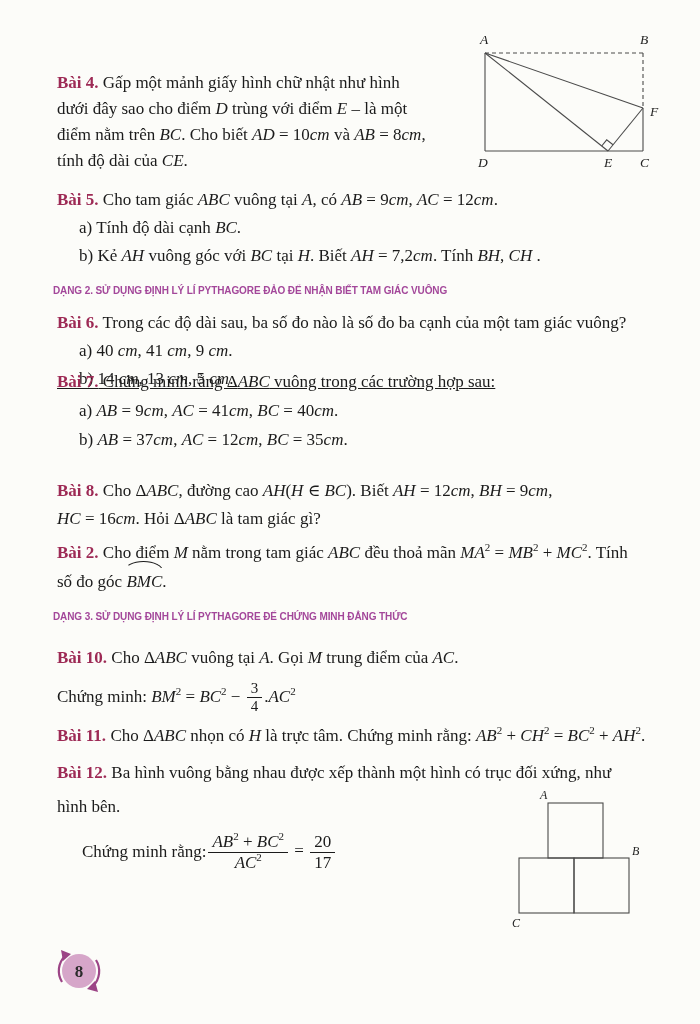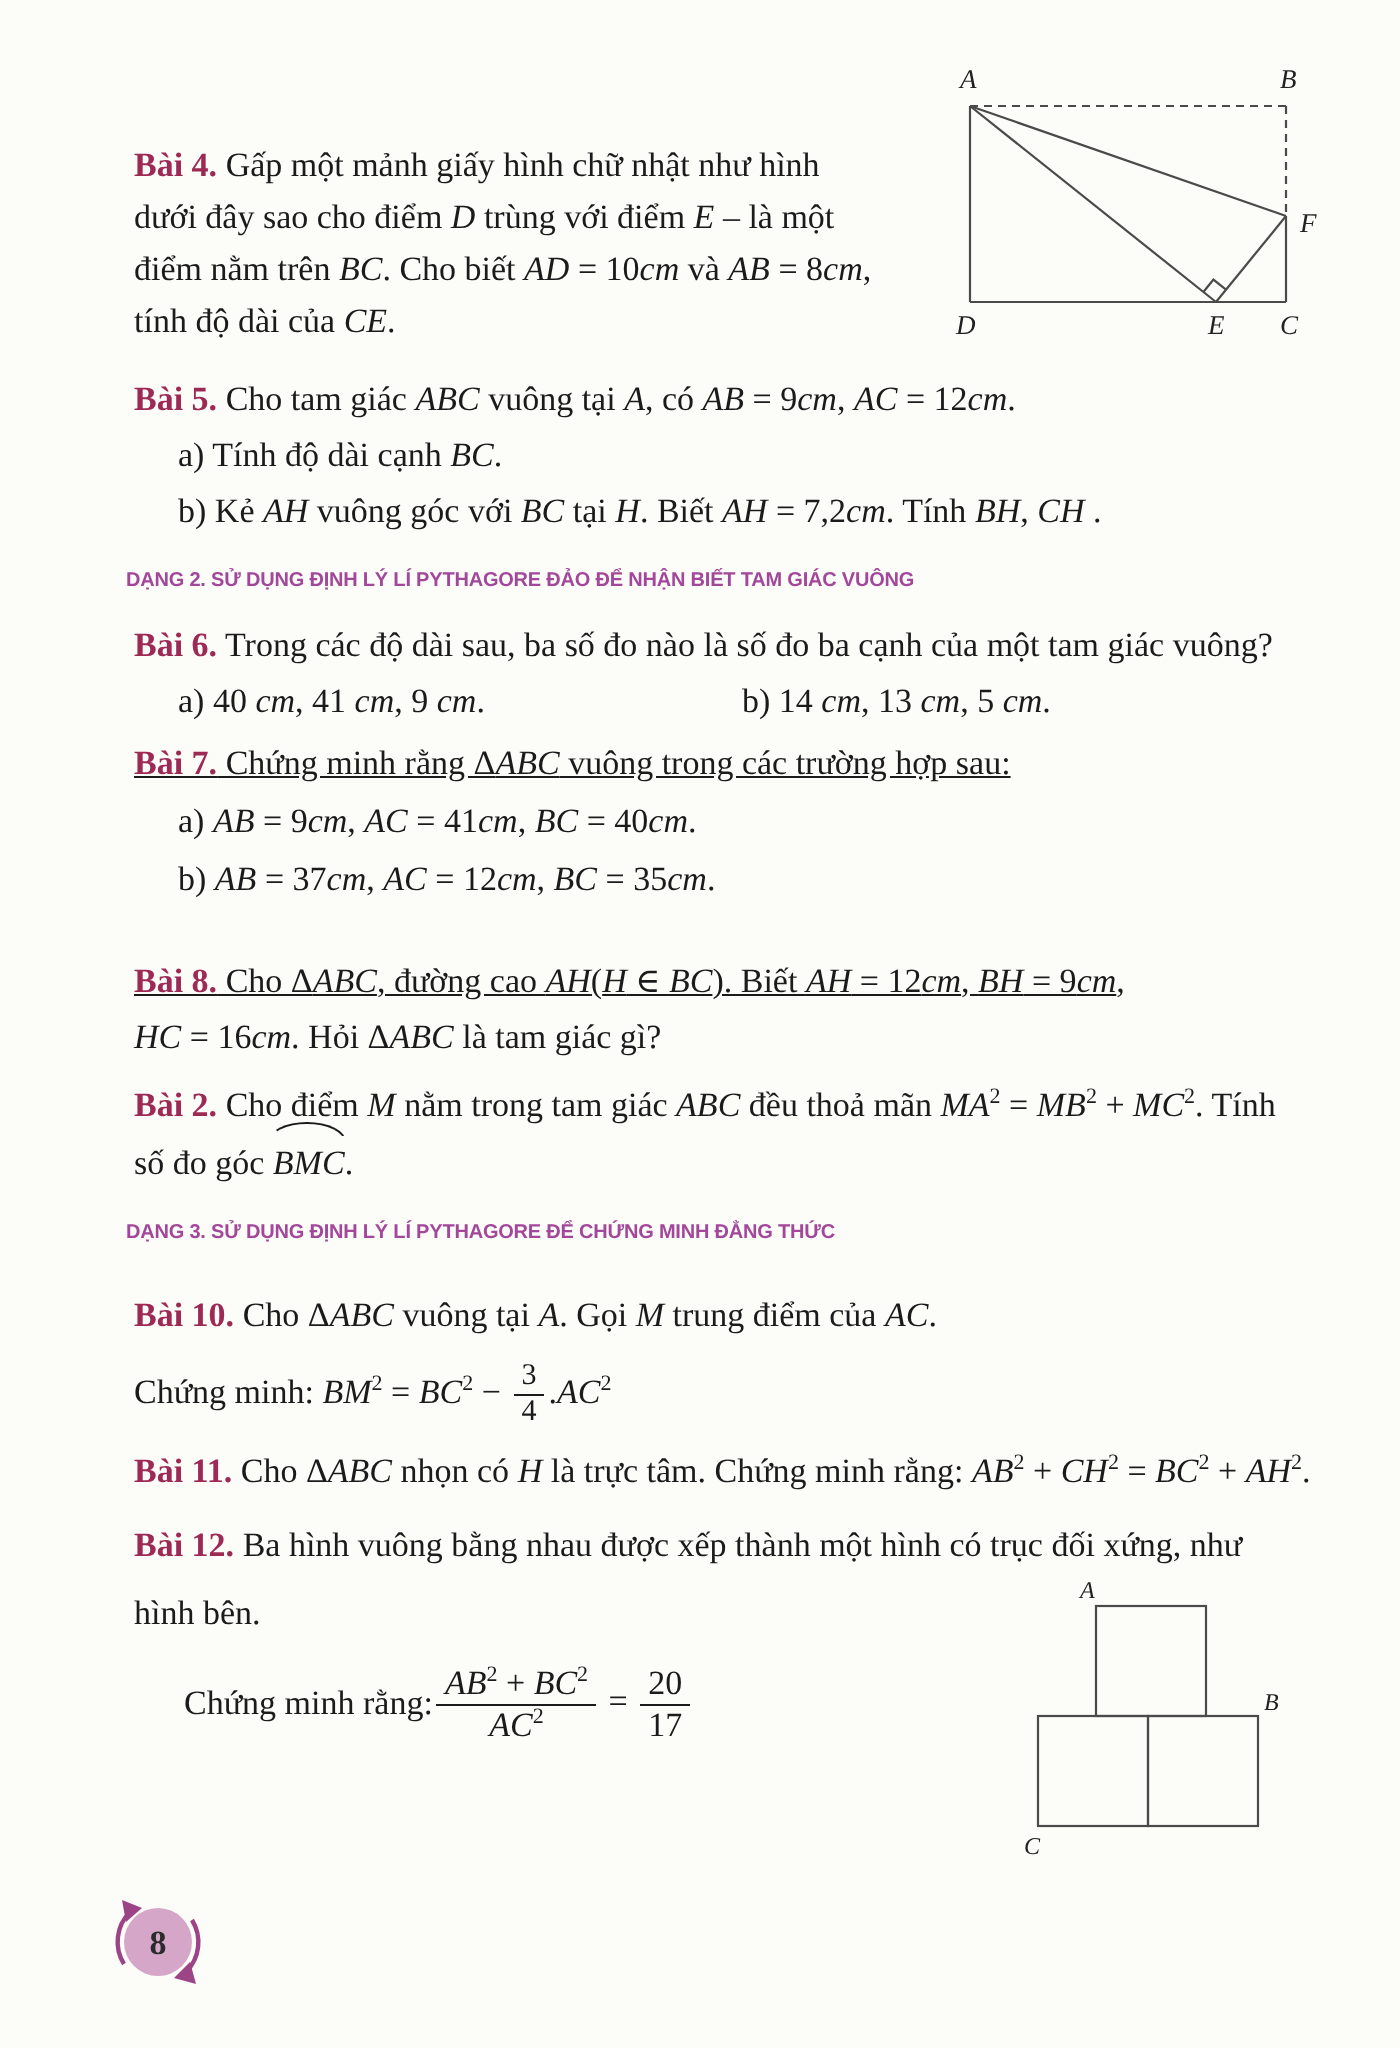--- a/index.html
+++ b/index.html
@@ -2,42 +2,42 @@
 <html><head>
 <meta charset="utf-8">
 <style>
   html,body{margin:0;padding:0;background:#e8e8e6;}
   .page{
     position:relative;width:700px;height:1024px;margin:0 auto;
     background:#fcfcf9;overflow:hidden;
     font-family:"Liberation Serif","DejaVu Serif",serif;
     font-size:17px;color:#1b1b1b;
   }
-  .blk{position:absolute;left:57px;width:612px;margin-left:10px;}
+  .blk{position:absolute;left:57px;width:612px;}
   .line{line-height:26px;}
   .plabel{font-weight:bold;color:#9d2a55;}
   .mv{font-style:italic;font-family:"Liberation Serif","DejaVu Serif",serif;}
   sup{font-size:11px;line-height:0;vertical-align:super;}
   .dang{
     font-family:"Liberation Sans","DejaVu Sans",sans-serif;
     font-weight:bold;font-size:10px;color:#a3479a;letter-spacing:-0.1px;
     white-space:nowrap;
   }
   .items{padding-left:22px;}
   .frac{display:inline-block;vertical-align:middle;text-align:center;line-height:1.15;margin:0 2px;}
   .frac .fn{display:block;padding:0 4px;border-bottom:1.5px solid #1b1b1b;}
   .frac .fd{display:block;padding:0 4px;}
   .smallfrac .frac{font-size:15px;}
   .hat{position:relative;display:inline-block;}
   .hat::before{
     content:"";position:absolute;left:-2px;right:-1px;top:-6px;height:8px;
     border:1.6px solid transparent;border-top-color:#1b1b1b;
     border-radius:50% / 100% 100% 0 0;
   }
-  .cols{display:flex;}
+  .cols{display:flex;flex-direction:column;}
   .cols .col-a{width:282px;}
   .formula-row{display:flex;align-items:center;}
   svg text{font-family:"Liberation Serif","DejaVu Serif",serif;font-style:italic;font-size:13.5px;fill:#222;}
   .fig{position:absolute;}
   .badge-num{font-style:normal !important;font-weight:bold;font-size:17px;fill:#2b2b2b;}
 </style>
 </head>
 <body>
 
 <div class="page">
@@ -89,21 +89,21 @@
 
   <div class="blk" style="top:367px;">
     <div class="line" style="line-height:29px;text-decoration:underline;"><b class="plabel">Bài 7.</b><span> Chứng minh rằng Δ<span class="mv">ABC</span> vuông trong các trường hợp sau:</span></div>
     <div class="items">
       <div class="line" style="line-height:29px;">a) <span class="mv">AB</span> = 9<span class="mv">cm</span>,  <span class="mv">AC</span> = 41<span class="mv">cm</span>, <span class="mv">BC</span> = 40<span class="mv">cm</span>.</div>
       <div class="line" style="line-height:29px;">b) <span class="mv">AB</span> = 37<span class="mv">cm</span>,  <span class="mv">AC</span> = 12<span class="mv">cm</span>,  <span class="mv">BC</span> = 35<span class="mv">cm</span>.</div>
     </div>
   </div>
 
   <div class="blk" style="top:477px;">
-    <div class="line" style="line-height:28px;text-decoration:underline;"><b class="plabel">Bài 8.</b><span> Cho Δ<span class="mv">ABC</span>,  đường cao <span class="mv">AH</span>(<span class="mv">H</span> ∈ <span class="mv">BC</span>).  Biết <span class="mv">AH</span> = 12<span class="mv">cm</span>,  <span class="mv">BH</span> = 9<span class="mv">cm</span>,</span></div>
+    <div class="line" style="line-height:28px;"><b class="plabel">Bài 8.</b><span> Cho Δ<span class="mv">ABC</span>,  đường cao <span class="mv">AH</span>(<span class="mv">H</span> ∈ <span class="mv">BC</span>).  Biết <span class="mv">AH</span> = 12<span class="mv">cm</span>,  <span class="mv">BH</span> = 9<span class="mv">cm</span>,</span></div>
     <div class="line" style="line-height:28px;"><span class="mv">HC</span> = 16<span class="mv">cm</span>. Hỏi Δ<span class="mv">ABC</span> là tam giác gì?</div>
   </div>
 
   <div class="blk" style="top:538px;">
     <div class="line" style="line-height:29px;"><b class="plabel">Bài 2.</b><span> Cho điểm <span class="mv">M</span> nằm trong tam giác <span class="mv">ABC</span> đều thoả mãn <span class="mv">MA</span><sup>2</sup> = <span class="mv">MB</span><sup>2</sup> + <span class="mv">MC</span><sup>2</sup>. Tính</span></div>
     <div class="line" style="line-height:29px;">số đo góc <span class="mv hat">BMC</span>.</div>
   </div>
 
   <div class="blk dang" style="top:611px;left:53px;">DẠNG 3. SỬ DỤNG ĐỊNH LÝ LÍ PYTHAGORE ĐỂ CHỨNG MINH ĐẲNG THỨC</div>
 

